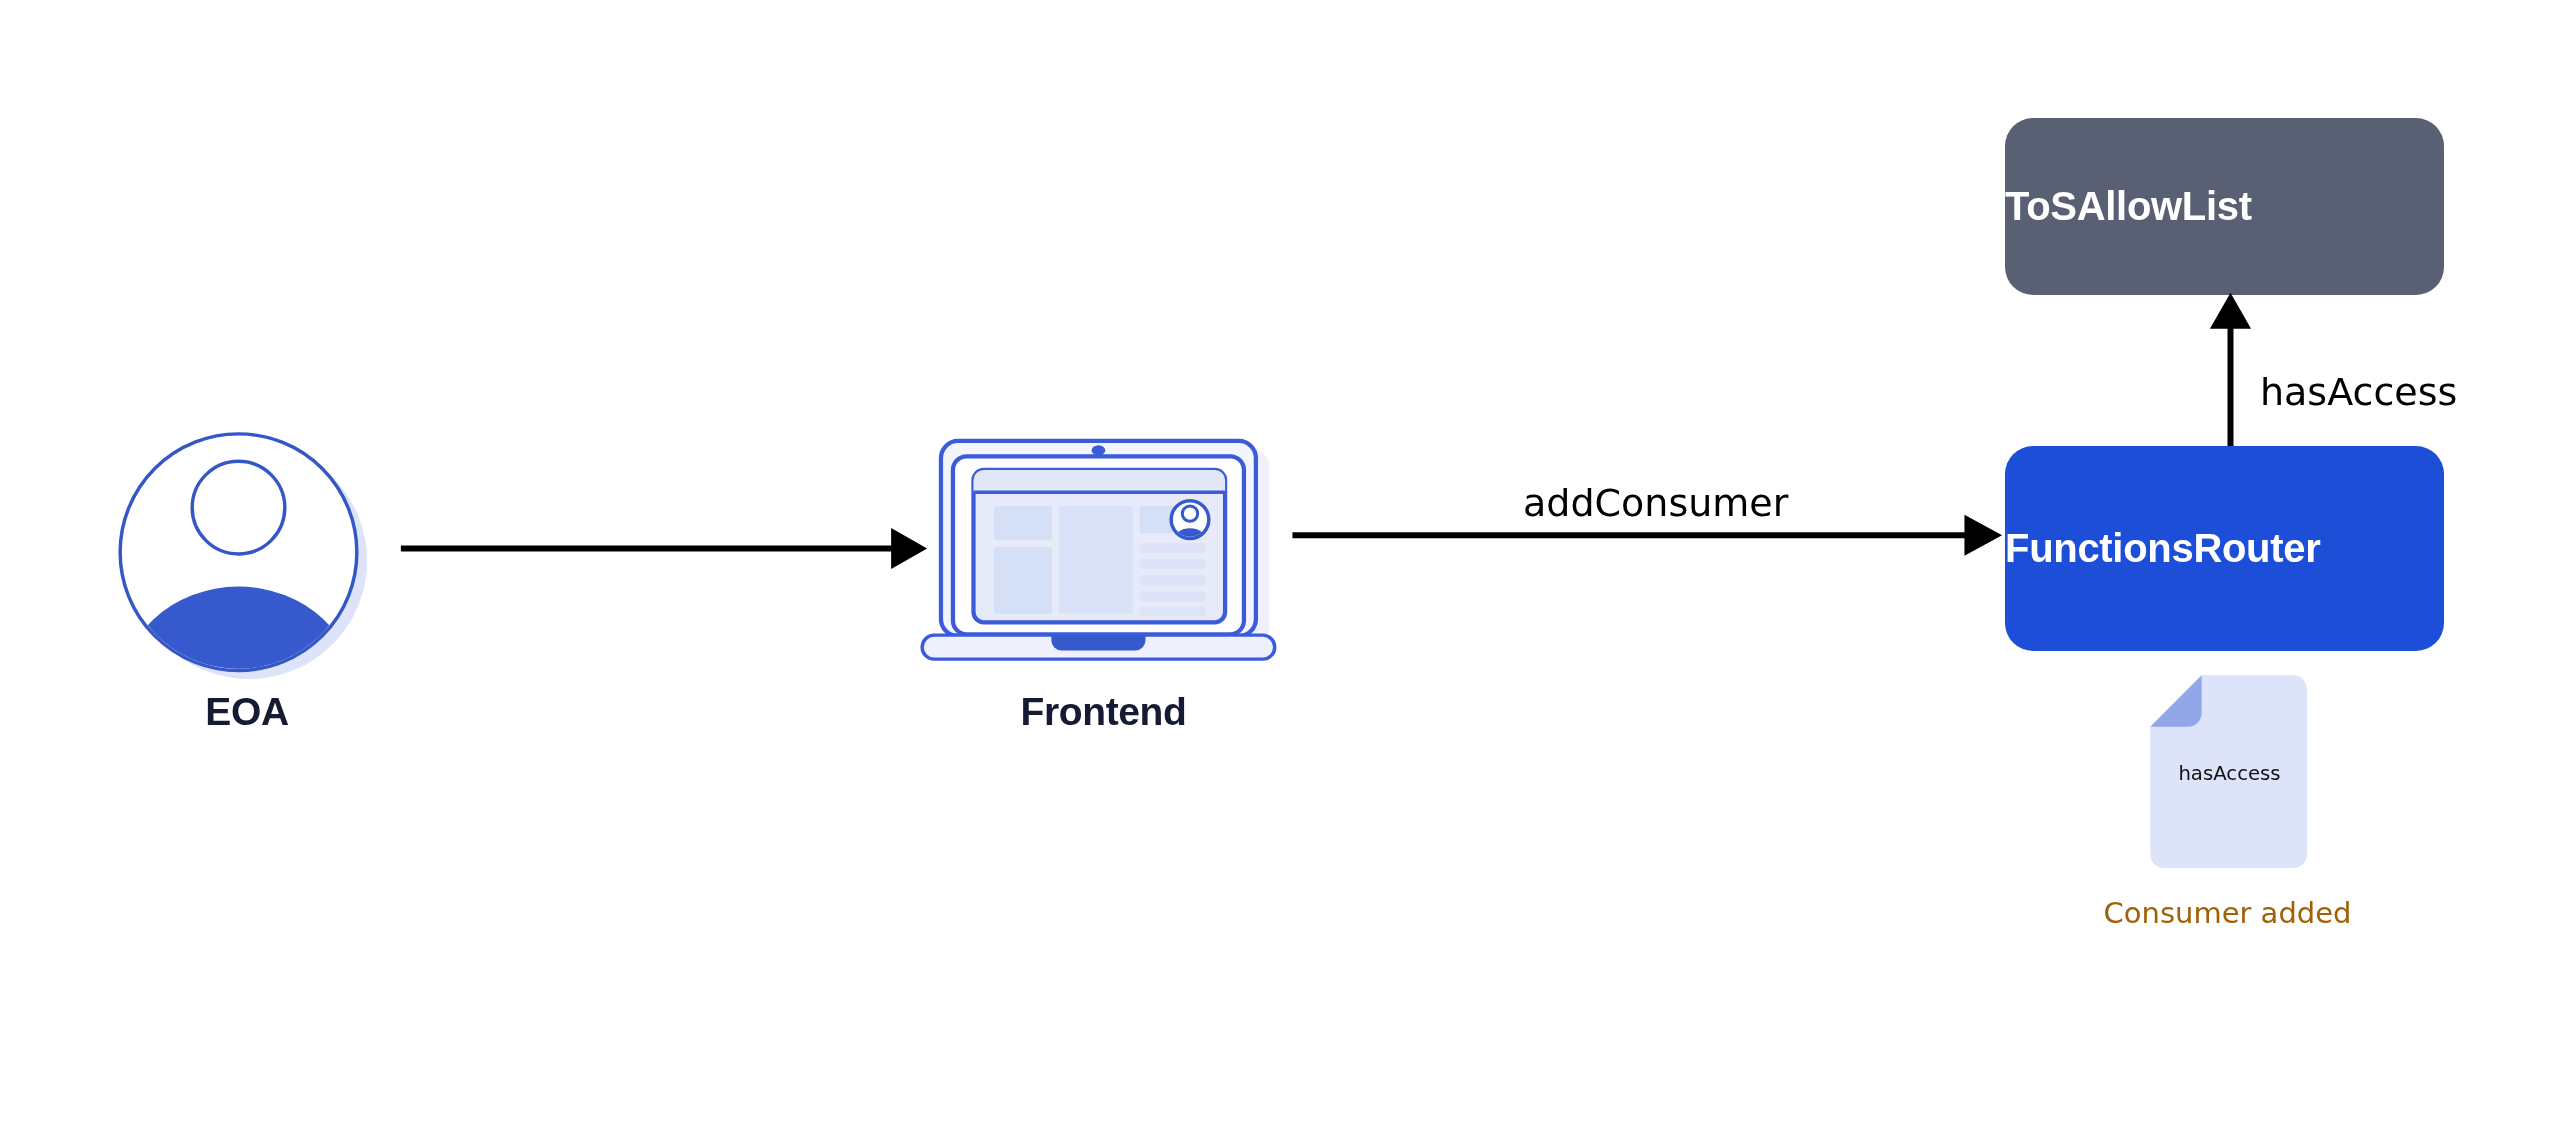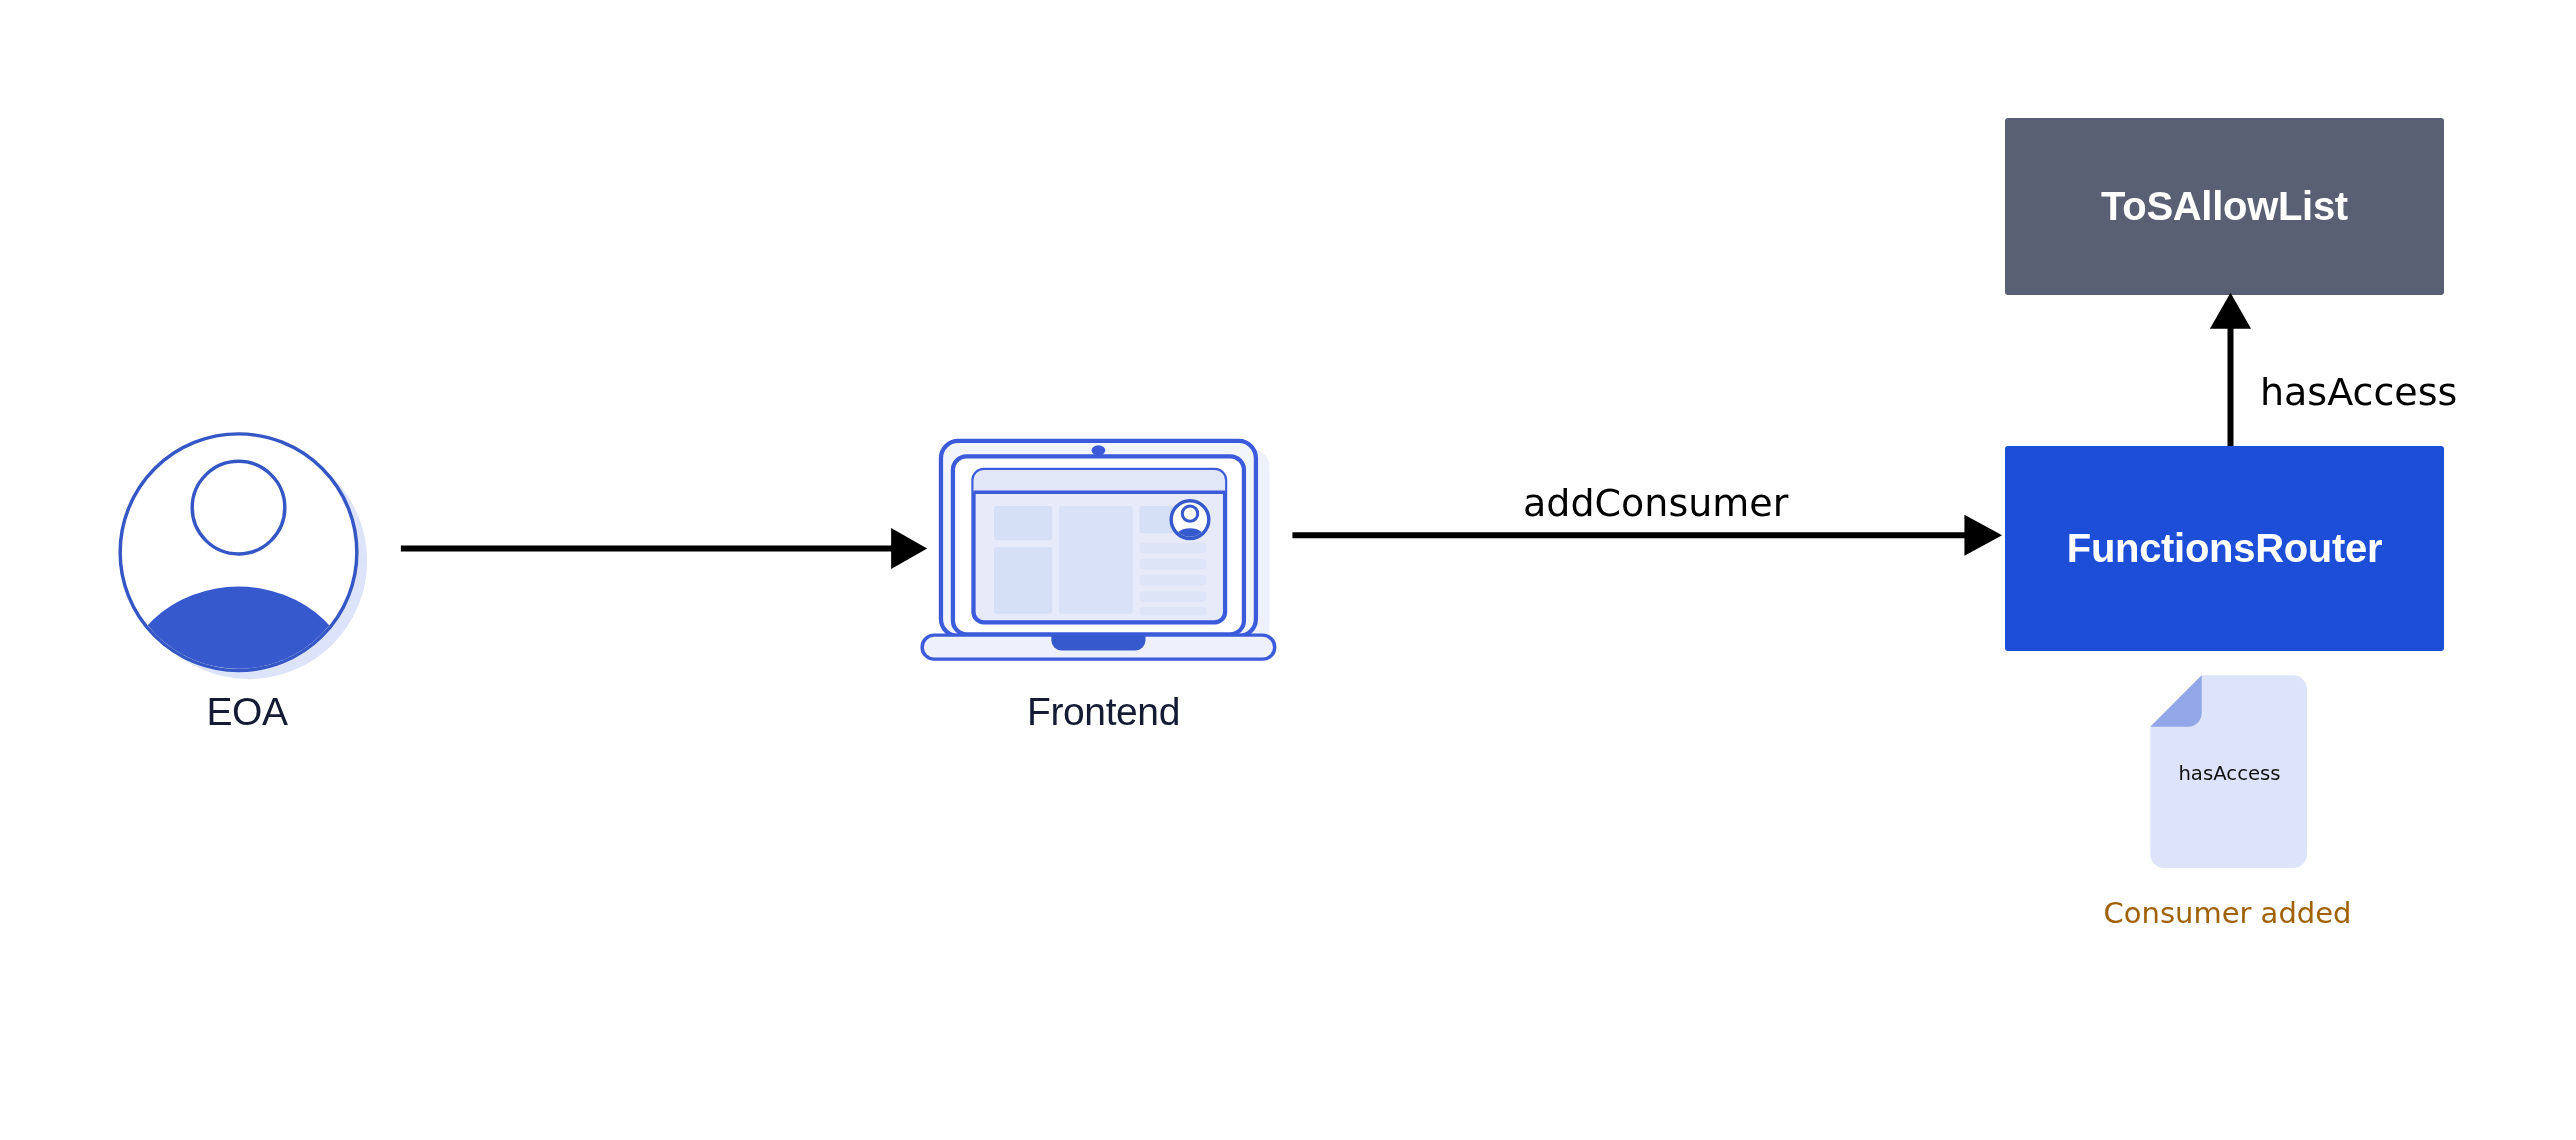--- a/index.html
+++ b/index.html
@@ -18,40 +18,40 @@
     width: 2576px;
     height: 1140px;
     background: #ffffff;
   }
   .abs { position: absolute; }
 
   
   .node-box {
     display: flex;
     align-items: center;
-    justify-content: center;
-    border-radius: 3px;
+    justify-content: flex-start;
+    border-radius: 28px;
     color: #ffffff;
     font-weight: bold;
     letter-spacing: -0.3px;
     text-align: center;
     box-sizing: border-box;
   }
   .node-box-label { pointer-events: none; }
 
   
   .edge-label {
     color: #000000;
     font-size: 38px;
     white-space: nowrap;
     font-family: "DejaVu Sans", sans-serif;
   }
   .icon-caption {
     color: #141b33;
-    font-weight: normal;
+    font-weight: bold;
     font-size: 39px;
     white-space: nowrap;
     text-align: center;
     letter-spacing: -0.4px;
   }
   .doc-caption {
     color: #a16207;
     font-size: 29px;
     white-space: nowrap;
     text-align: center;

